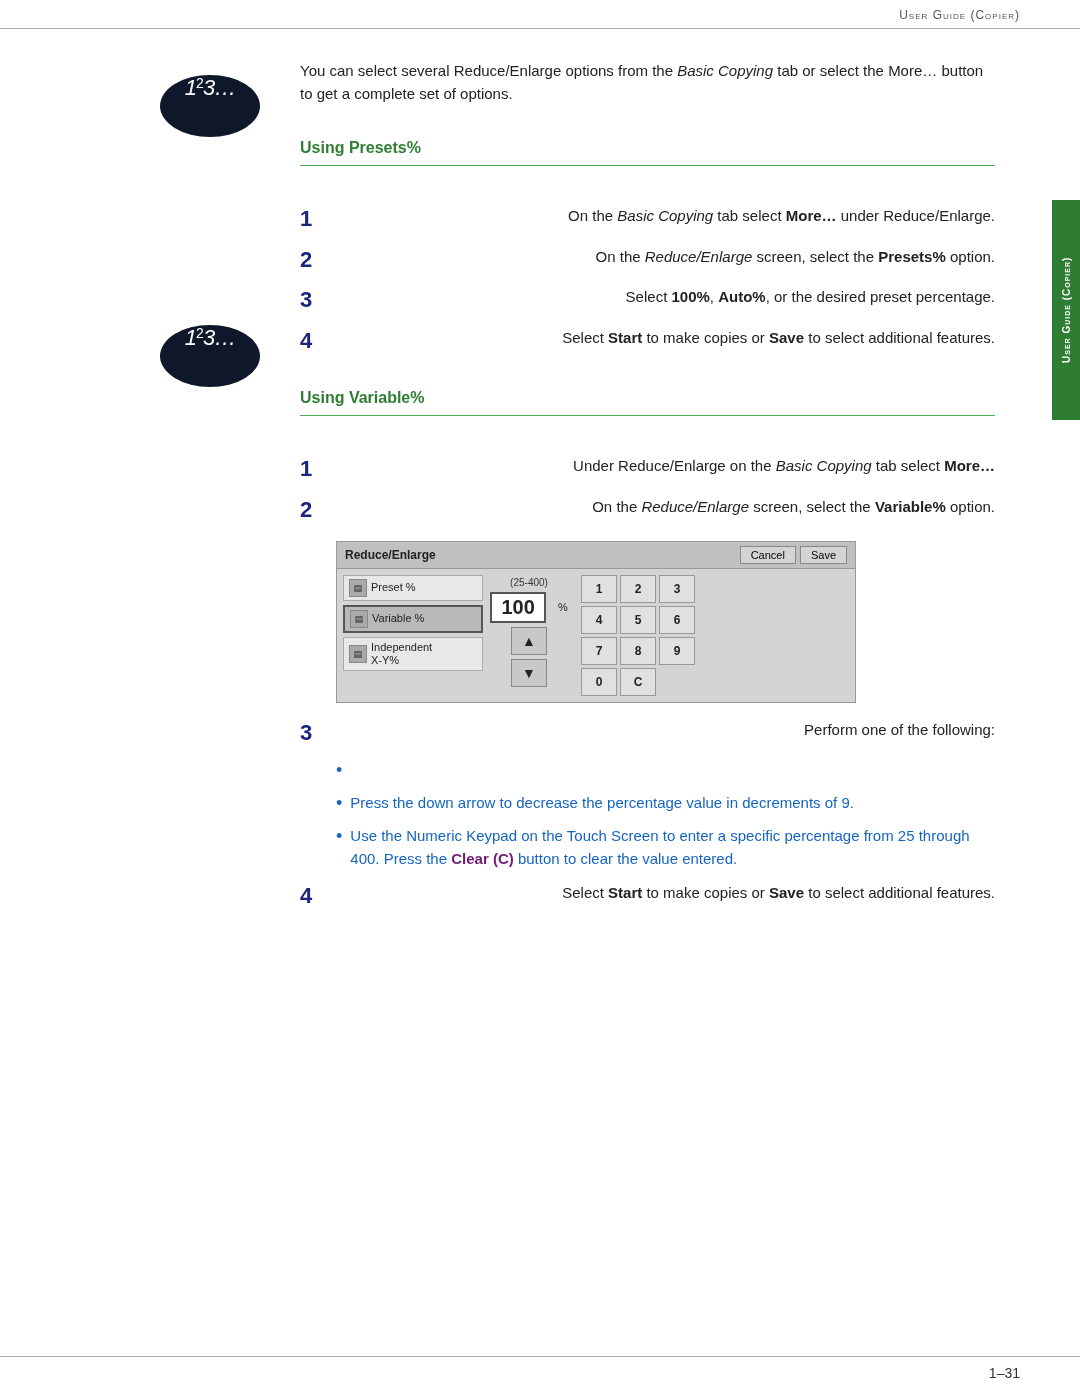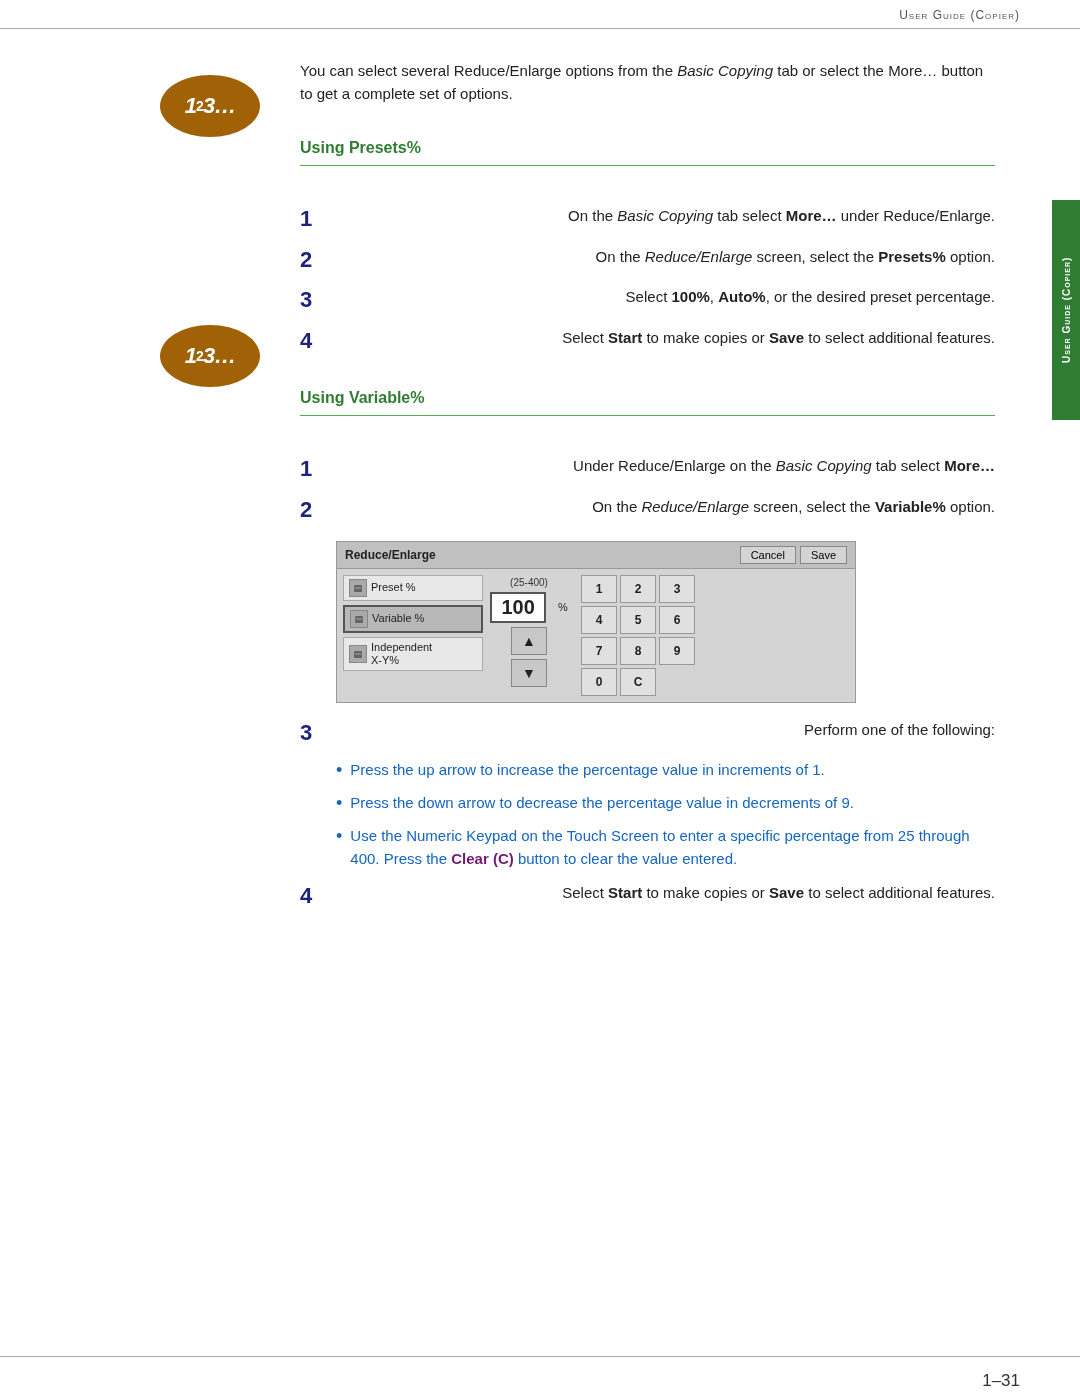--- a/index.html
+++ b/index.html
@@ -103,28 +103,27 @@
     .badge-area {
       position: relative;
       height: 80px;
     }
     .badge {
       position: absolute;
       left: 120px;
       top: 10px;
       width: 100px;
       height: 62px;
-      background: #a16207;
+      background: #0f172a;
       border-radius: 50%;
       display: flex;
-      align-items: center;
       justify-content: center;
       color: #fff;
       font-size: 22px;
-      font-weight: bold;
+      font-weight: normal;
       font-style: italic;
       letter-spacing: -1px;
     }
     .badge sub { font-size: 14px; vertical-align: sub; font-style: normal; }
 
     
     .steps-area {
       margin-left: 240px;
       margin-right: 30px;
     }
@@ -294,23 +293,23 @@
       color: #1565c0;
     }
     .bullet-text strong {
       color: #701a75;
       font-weight: bold;
     }
 
     
     .page-num {
       position: absolute;
-      bottom: 6px;
+      bottom: 16px;
       right: 60px;
-      font-size: 17px;
+      font-size: 14px;
       color: #333;
     }
   </style>
 </head>
 <body>
 
 <div class="top-rule"></div>
 
 <div class="page-header">
   <span>User Guide (Copier)</span>
@@ -446,21 +445,20 @@
     <div class="step-row">
       <div class="step-num">3</div>
       <div class="step-text">
         <span>Perform one of the following:</span>
       </div>
     </div>
 
     <ul class="bullet-list">
       <li>
         <span class="bullet-dot">•</span>
-        <span class="bullet-text">Press the up arrow to increase the percentage value in increments of 1.</span>
       </li>
       <li>
         <span class="bullet-dot">•</span>
         <span class="bullet-text">Press the down arrow to decrease the percentage value in decrements of 9.</span>
       </li>
       <li>
         <span class="bullet-dot">•</span>
         <span class="bullet-text">Use the Numeric Keypad on the Touch Screen to enter a specific percentage from 25 through 400.  Press the <strong>Clear (C)</strong> button to clear the value entered.</span>
       </li>
     </ul>

